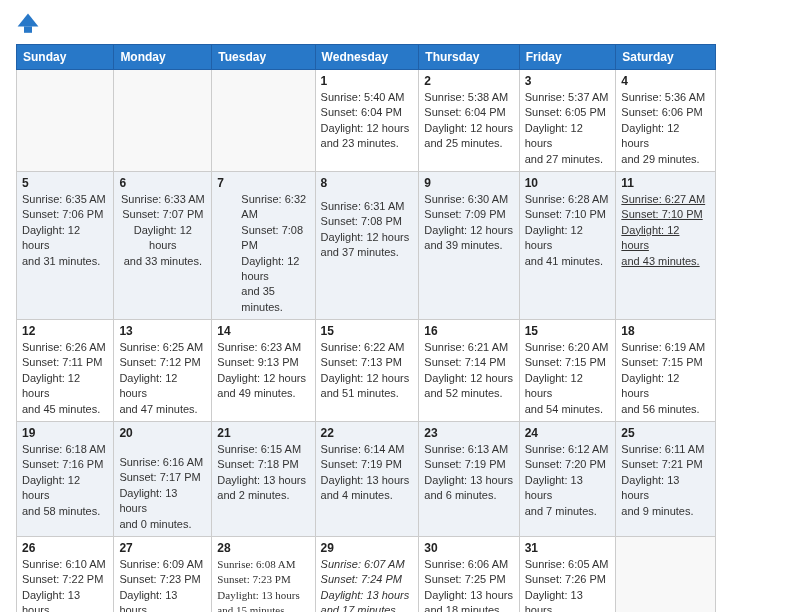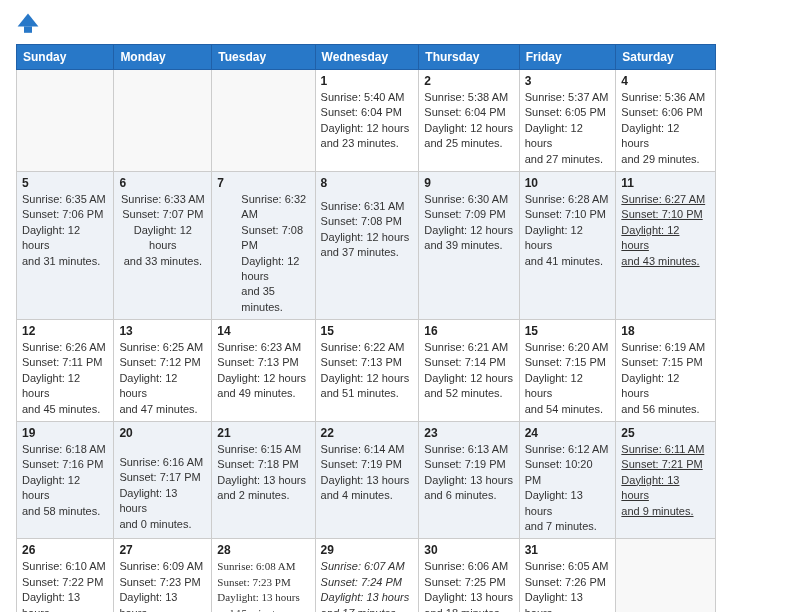--- a/index.html
+++ b/index.html
@@ -226,21 +226,21 @@
           <td>
             <span class="day-number">13</span>
             <div class="day-info" style="white-space: pre-line;">Sunrise: 6:25 AM
 Sunset: 7:12 PM
 Daylight: 12 hours
 and 47 minutes.</div>
           </td>
           <td>
             <span class="day-number">14</span>
             <div class="day-info" style="white-space: pre-line;">Sunrise: 6:23 AM
-Sunset: 7:13 PM
+Sunset: 9:13 PM
 Daylight: 12 hours
 and 49 minutes.</div>
           </td>
           <td>
             <span class="day-number">15</span>
             <div class="day-info" style="white-space: pre-line;">Sunrise: 6:22 AM
 Sunset: 7:13 PM
 Daylight: 12 hours
 and 51 minutes.</div>
           </td>
@@ -298,27 +298,27 @@
           <td>
             <span class="day-number">23</span>
             <div class="day-info" style="white-space: pre-line;">Sunrise: 6:13 AM
 Sunset: 7:19 PM
 Daylight: 13 hours
 and 6 minutes.</div>
           </td>
           <td>
             <span class="day-number">24</span>
             <div class="day-info" style="white-space: pre-line;">Sunrise: 6:12 AM
-Sunset: 10:20 PM
+Sunset: 7:20 PM
 Daylight: 13 hours
 and 7 minutes.</div>
           </td>
           <td>
             <span class="day-number">25</span>
-            <div class="day-info" style="white-space: pre-line; text-decoration: underline;">Sunrise: 6:11 AM
+            <div class="day-info" style="white-space: pre-line;">Sunrise: 6:11 AM
 Sunset: 7:21 PM
 Daylight: 13 hours
 and 9 minutes.</div>
           </td>
         </tr>
         <tr>
           <td>
             <span class="day-number">26</span>
             <div class="day-info" style="white-space: pre-line;">Sunrise: 6:10 AM
 Sunset: 7:22 PM

